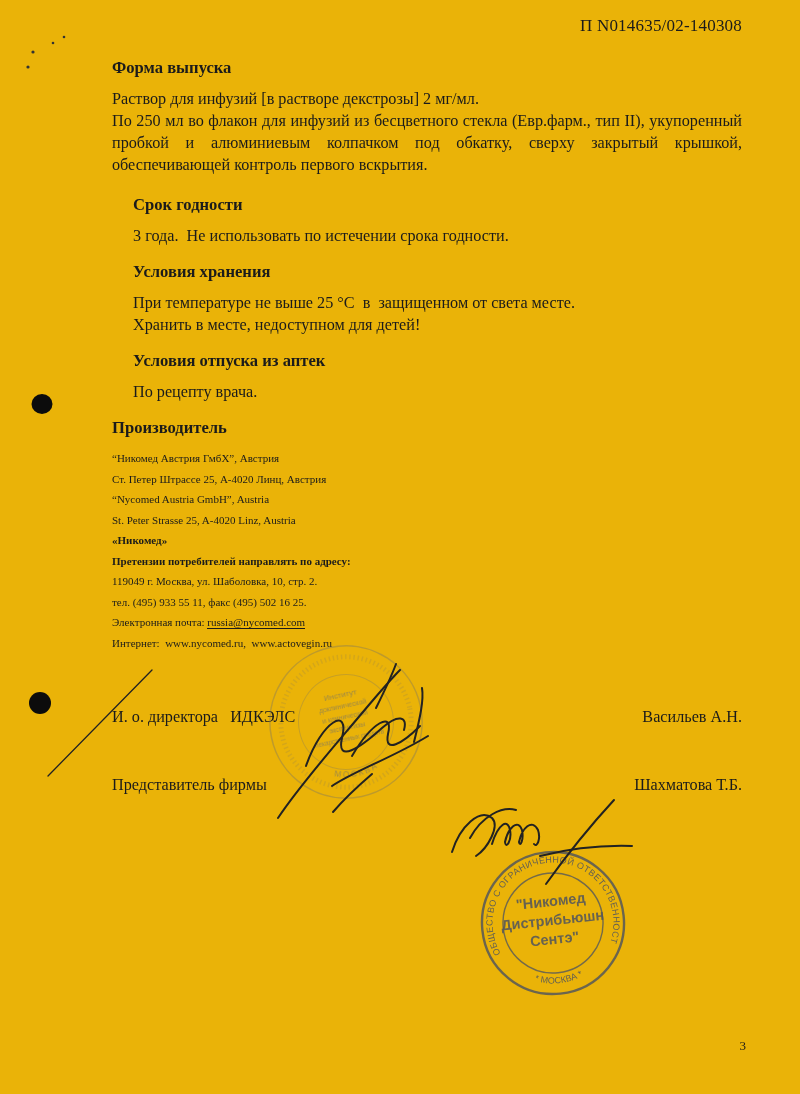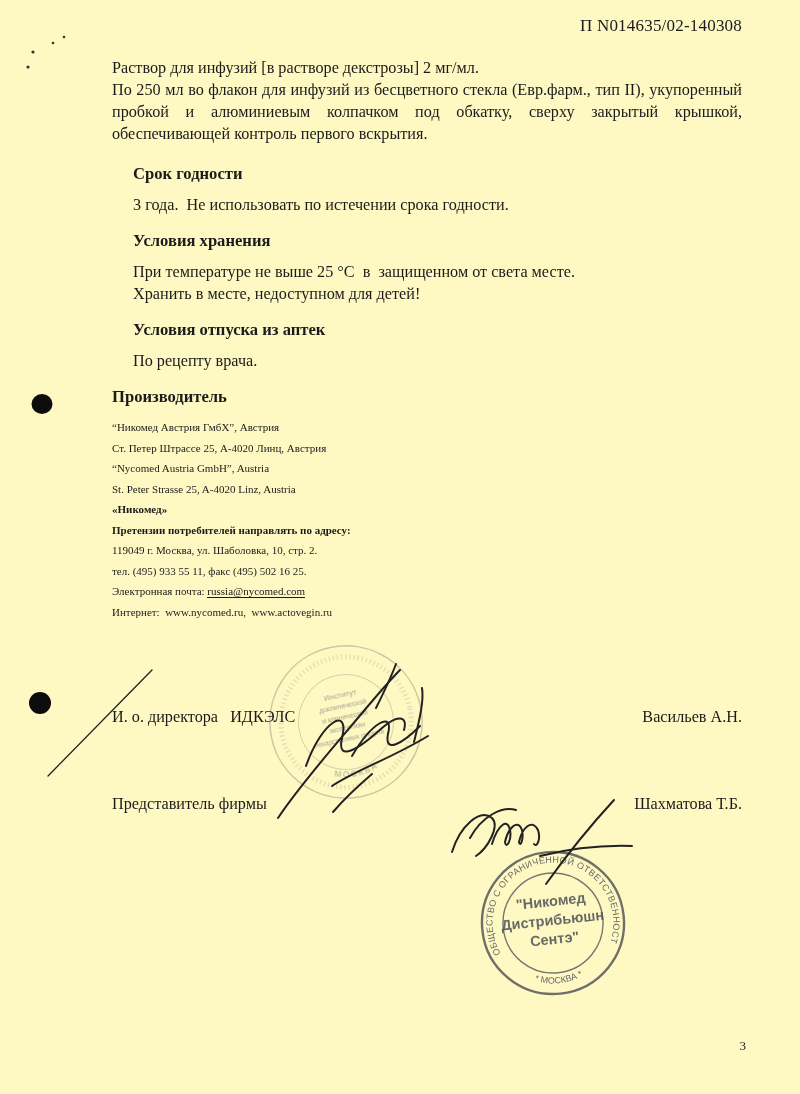--- a/index.html
+++ b/index.html
@@ -1,31 +1,31 @@
 <!DOCTYPE html>
 <html><head>
 <meta charset="utf-8">
 <style>
   html,body{margin:0;padding:0;background:#ffffff;}
-  .page{position:relative;width:800px;height:1094px;background:#fef9c3;overflow:hidden;
+  .page{position:relative;width:800px;height:1094px;background:#eab308;overflow:hidden;
         font-family:"Liberation Serif","DejaVu Serif",serif;color:#1b1b1b;}
   .regnum{position:absolute;top:16px;left:0;width:742px;text-align:right;
           font-size:17px;letter-spacing:.2px;}
   .content{position:absolute;top:57px;left:112px;width:630px;}
   .sec-h{font-size:16.6px;font-weight:bold;margin:0 0 9px 0;line-height:22px;}
   .par{margin:0;font-size:16.2px;line-height:22px;text-align:justify;}
   .sec{margin-bottom:18px;}
   .sec.tight{margin-bottom:14px;margin-left:21px;}
   .mline{font-size:11px;line-height:20.5px;}
   .mline.b{font-weight:bold;}
   .uline{border-bottom:1px solid #1b1b1b;}
   .sigrow{position:absolute;left:112px;width:630px;display:flex;
           justify-content:space-between;font-size:16.2px;}
   .director-row{top:708px;gap:8px;}
-  .rep-row{top:795px;}
+  .rep-row{top:776px;}
   .pageno{position:absolute;top:1038px;left:0;width:746px;text-align:right;font-size:13px;}
   .stamp{position:absolute;pointer-events:none;}
   .overlay{position:absolute;left:0;top:0;pointer-events:none;}
   .stamp text{font-family:"Liberation Sans","DejaVu Sans",sans-serif;}
   .stamp .serifc{font-family:"Liberation Serif","DejaVu Serif",serif;}
 </style>
 </head>
 <body>
 
 <div class="page">
@@ -37,20 +37,21 @@
     <circle cx="53" cy="43" r="1.3" fill="#333"></circle>
     <circle cx="64" cy="37" r="1.3" fill="#333"></circle>
     <circle cx="28" cy="67" r="1.6" fill="#333"></circle>
     <ellipse cx="42" cy="404" rx="10.5" ry="10" fill="#0c0c0c"></ellipse>
     <ellipse cx="40" cy="703" rx="11" ry="11" fill="#0c0c0c"></ellipse>
   </svg>
 
   <div class="content">
 
     <div class="sec">
+      <div class="sec-h">Форма выпуска</div>
       <p class="par">Раствор для инфузий [в растворе декстрозы] 2 мг/мл.</p>
       <p class="par">По 250 мл во флакон для инфузий из бесцветного стекла (Евр.фарм., тип II), укупоренный пробкой и алюминиевым колпачком под обкатку, сверху закрытый крышкой, обеспечивающей контроль первого вскрытия.</p>
     </div>
 
     <div class="sec tight">
       <div class="sec-h">Срок годности</div>
       <p class="par">3 года.&nbsp; Не использовать по истечении срока годности.</p>
     </div>
 
     <div class="sec tight">

